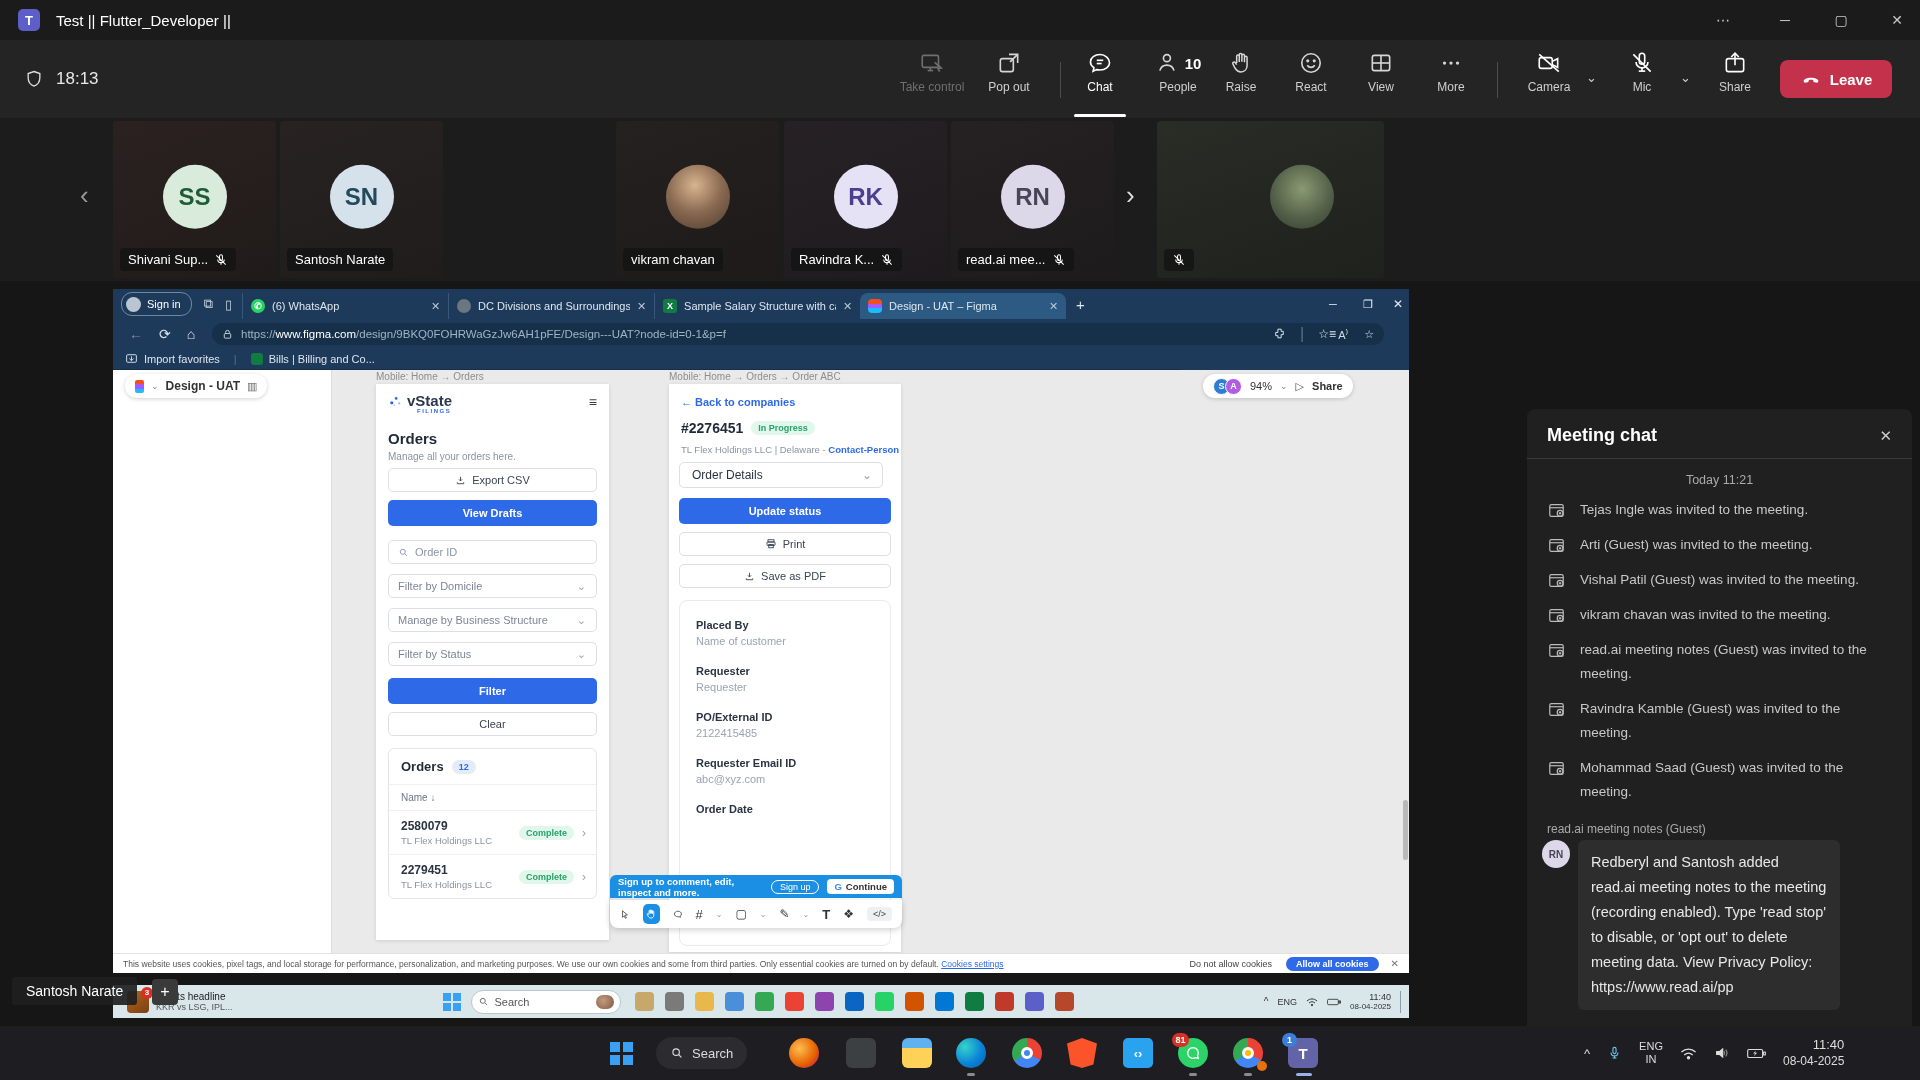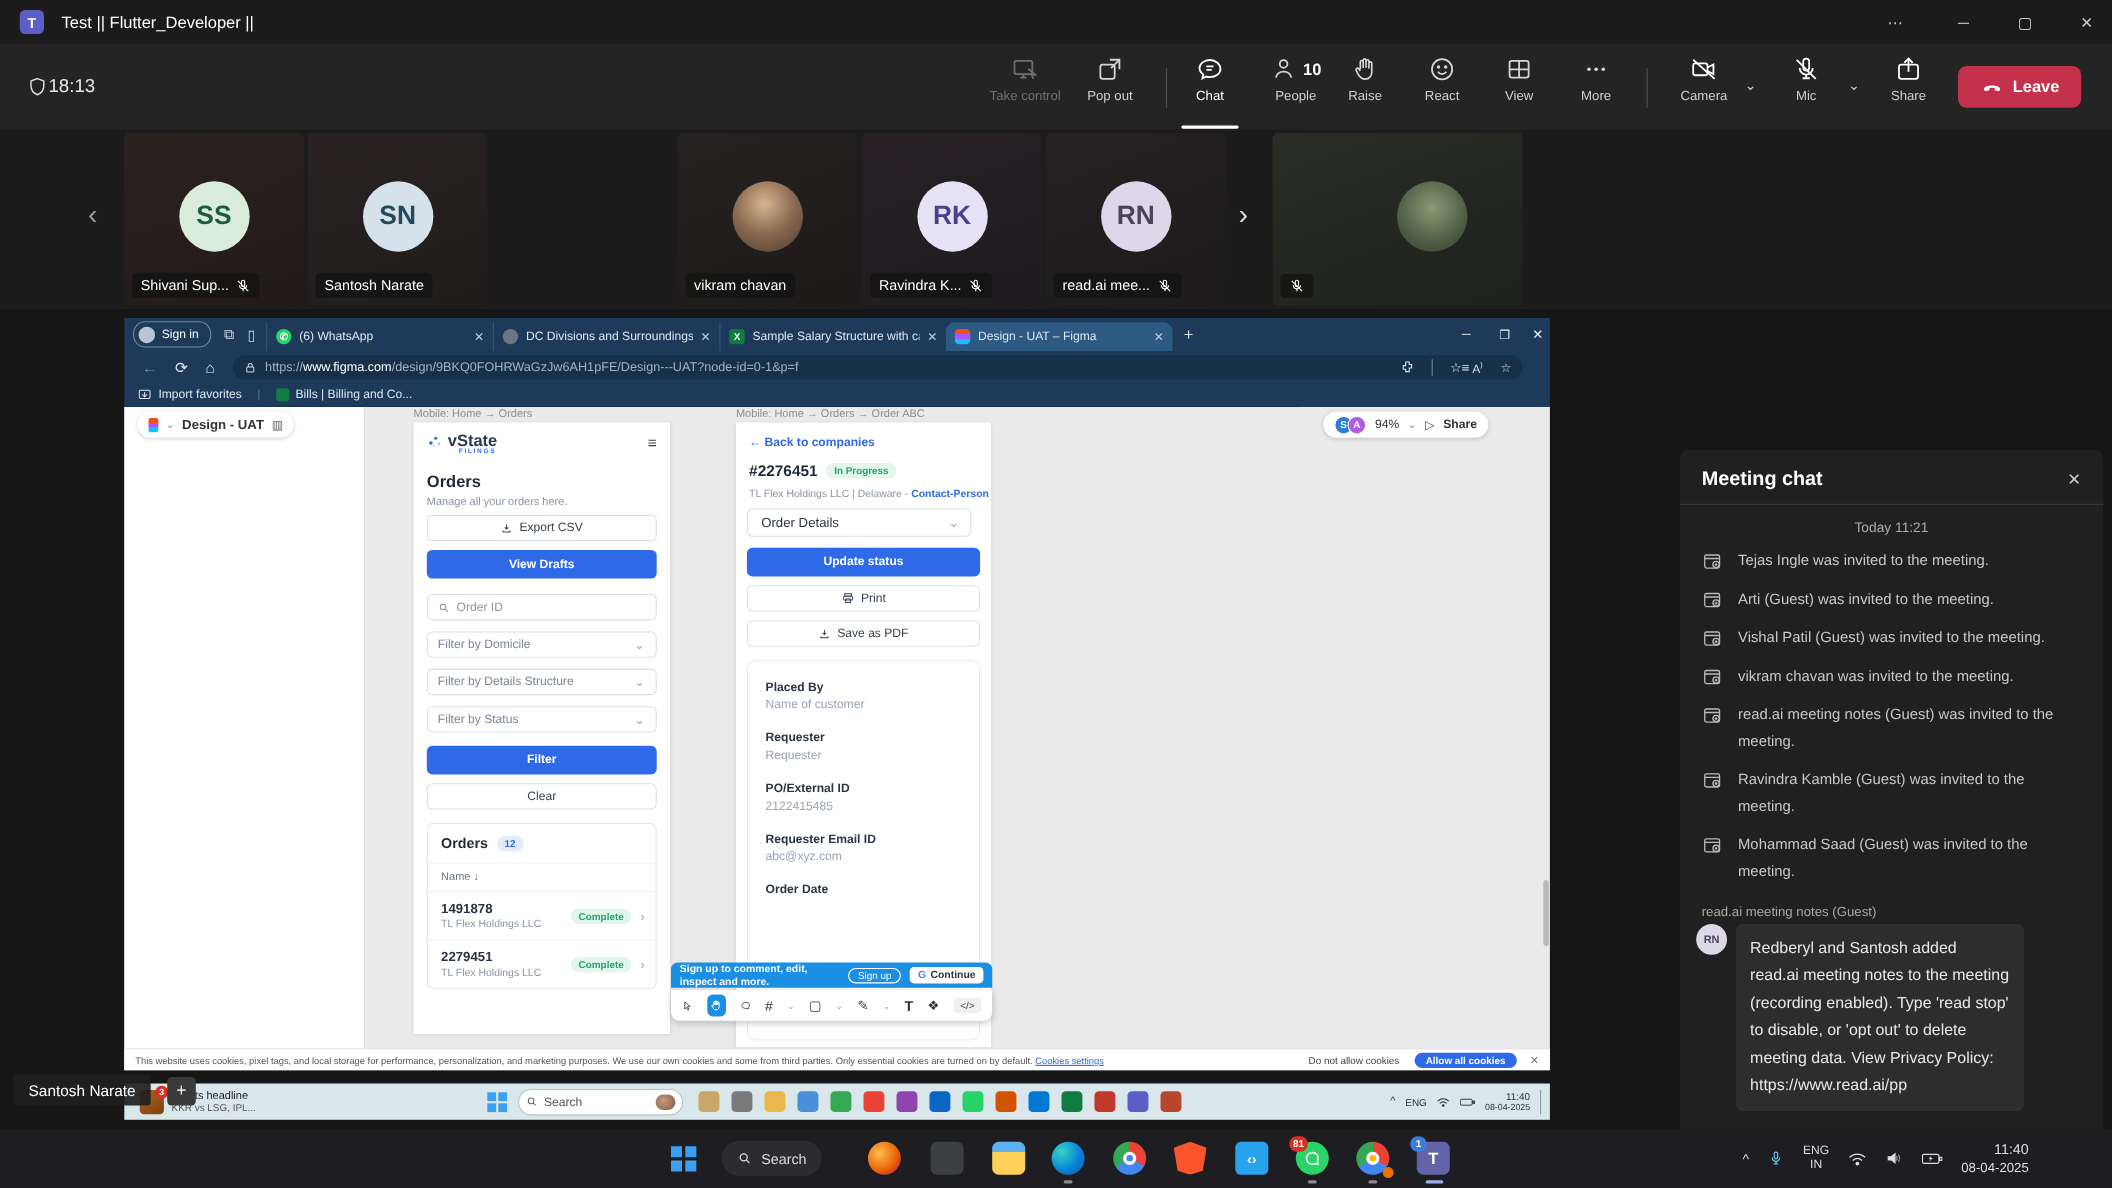--- a/index.html
+++ b/index.html
@@ -9,21 +9,21 @@
   svg { display:block; }
 
   
   #titlebar { position:absolute; left:0; top:0; width:1920px; height:40px; background:#1b1b1b; display:flex; align-items:center; }
   .teams-logo { width:22px; height:22px; margin-left:18px; background:#5b5fc7; border-radius:5px; color:#fff; font-size:13px; font-weight:bold; display:flex; align-items:center; justify-content:center; }
   #win-title { color:#fff; font-size:15px; margin-left:16px; font-weight:400; }
   .win-ctl { position:absolute; top:0; width:46px; height:40px; color:#c8c8c8; font-size:14px; display:flex; align-items:center; justify-content:center; }
 
   
   #mtoolbar { position:absolute; left:0; top:40px; width:1920px; height:78px; background:#242424; }
-  #timer { position:absolute; left:24px; top:0; height:78px; display:flex; align-items:center; color:#e8e8e8; font-size:17px; }
+  #timer { position:absolute; left:24px; top:0; height:78px; display:flex; align-items:center; gap:12px; color:#e8e8e8; font-size:17px; }
   .tbtn { position:absolute; top:10px; width:64px; height:60px; display:flex; flex-direction:column; align-items:center; justify-content:flex-start; color:#d6d6d6; }
   .tbtn .lbl { font-size:12px; margin-top:4px; white-space:nowrap; color:#cfcfcf; }
   .tbtn.disabled, .tbtn.disabled .lbl { color:#6f6f6f; }
   .tb-divider { position:absolute; top:22px; width:1px; height:36px; background:#4d4d4d; }
   .chat-underline { position:absolute; top:74px; height:3px; width:52px; background:#ffffff; border-radius:2px; }
   .count-badge { font-size:15px; font-weight:bold; color:#fff; margin-left:4px; }
   .chev-small { position:absolute; top:30px; color:#cfcfcf; font-size:13px; }
   #leave-btn { position:absolute; left:1780px; top:20px; width:112px; height:38px; background:#c4314b; border-radius:8px; display:flex; align-items:center; justify-content:center; gap:8px; color:#fff; font-size:15px; font-weight:bold; }
 
   
@@ -418,21 +418,21 @@
                 <circle cx="10.5" cy="10.5" r="5.5"></circle>
                 <line x1="14.8" y1="14.8" x2="19.5" y2="19.5"></line>
               </svg>
             <span>Order ID</span>
           </div>
           <div class="vbtn" style="top:190px;height:24px;justify-content:flex-start;padding-left:9px;color:#7c8698;">
             <span>Filter by Domicile</span>
               <span class="dd-caret">⌄</span>
           </div>
           <div class="vbtn" style="top:224px;height:24px;justify-content:flex-start;padding-left:9px;color:#7c8698;">
-            <span>Filter by Details Structure</span>
+            <span>Manage by Business Structure</span>
               <span class="dd-caret">⌄</span>
           </div>
           <div class="vbtn" style="top:258px;height:24px;justify-content:flex-start;padding-left:9px;color:#7c8698;">
             <span>Filter by Status</span>
               <span class="dd-caret">⌄</span>
           </div>
           <div class="vbtn blue" style="top:294px;height:26px;">
               <span>Filter</span>
             </div>
           <div class="vbtn" style="top:328px;height:24px;">
@@ -440,21 +440,21 @@
             </div>
 
           <div style="position:absolute;left:12px;top:364px;width:209px;border:1px solid #e3e6ea;border-radius:6px;background:#fff;">
             <div style="display:flex;align-items:center;gap:8px;padding:10px 12px;border-bottom:1px solid #eef0f3;">
               <span style="font-size:13px;font-weight:bold;color:#1f2937;">Orders</span>
               <span style="background:#e3ecfb;color:#2e6ae8;font-size:9px;font-weight:bold;padding:2px 7px;border-radius:8px;">12</span>
             </div>
             <div style="padding:7px 12px;border-bottom:1px solid #eef0f3;font-size:10px;color:#6b7684;"><span>Name</span> ↓</div>
             <div style="display:flex;align-items:center;padding:8px 10px 8px 12px;border-bottom:1px solid #eef0f3;">
               <div style="flex:1;">
-                <div style="font-size:12px;font-weight:bold;color:#2b3442;">1491878</div>
+                <div style="font-size:12px;font-weight:bold;color:#2b3442;">2580079</div>
                 <div style="font-size:9.5px;color:#8a94a3;margin-top:2px;">TL Flex Holdings LLC</div>
               </div>
               <span class="pill-green">Complete</span>
               <span style="color:#9aa4b2;margin-left:8px;font-size:12px;">›</span>
             </div>
             <div style="display:flex;align-items:center;padding:8px 10px 8px 12px;">
               <div style="flex:1;">
                 <div style="font-size:12px;font-weight:bold;color:#2b3442;">2279451</div>
                 <div style="font-size:9.5px;color:#8a94a3;margin-top:2px;">TL Flex Holdings LLC</div>
               </div>

